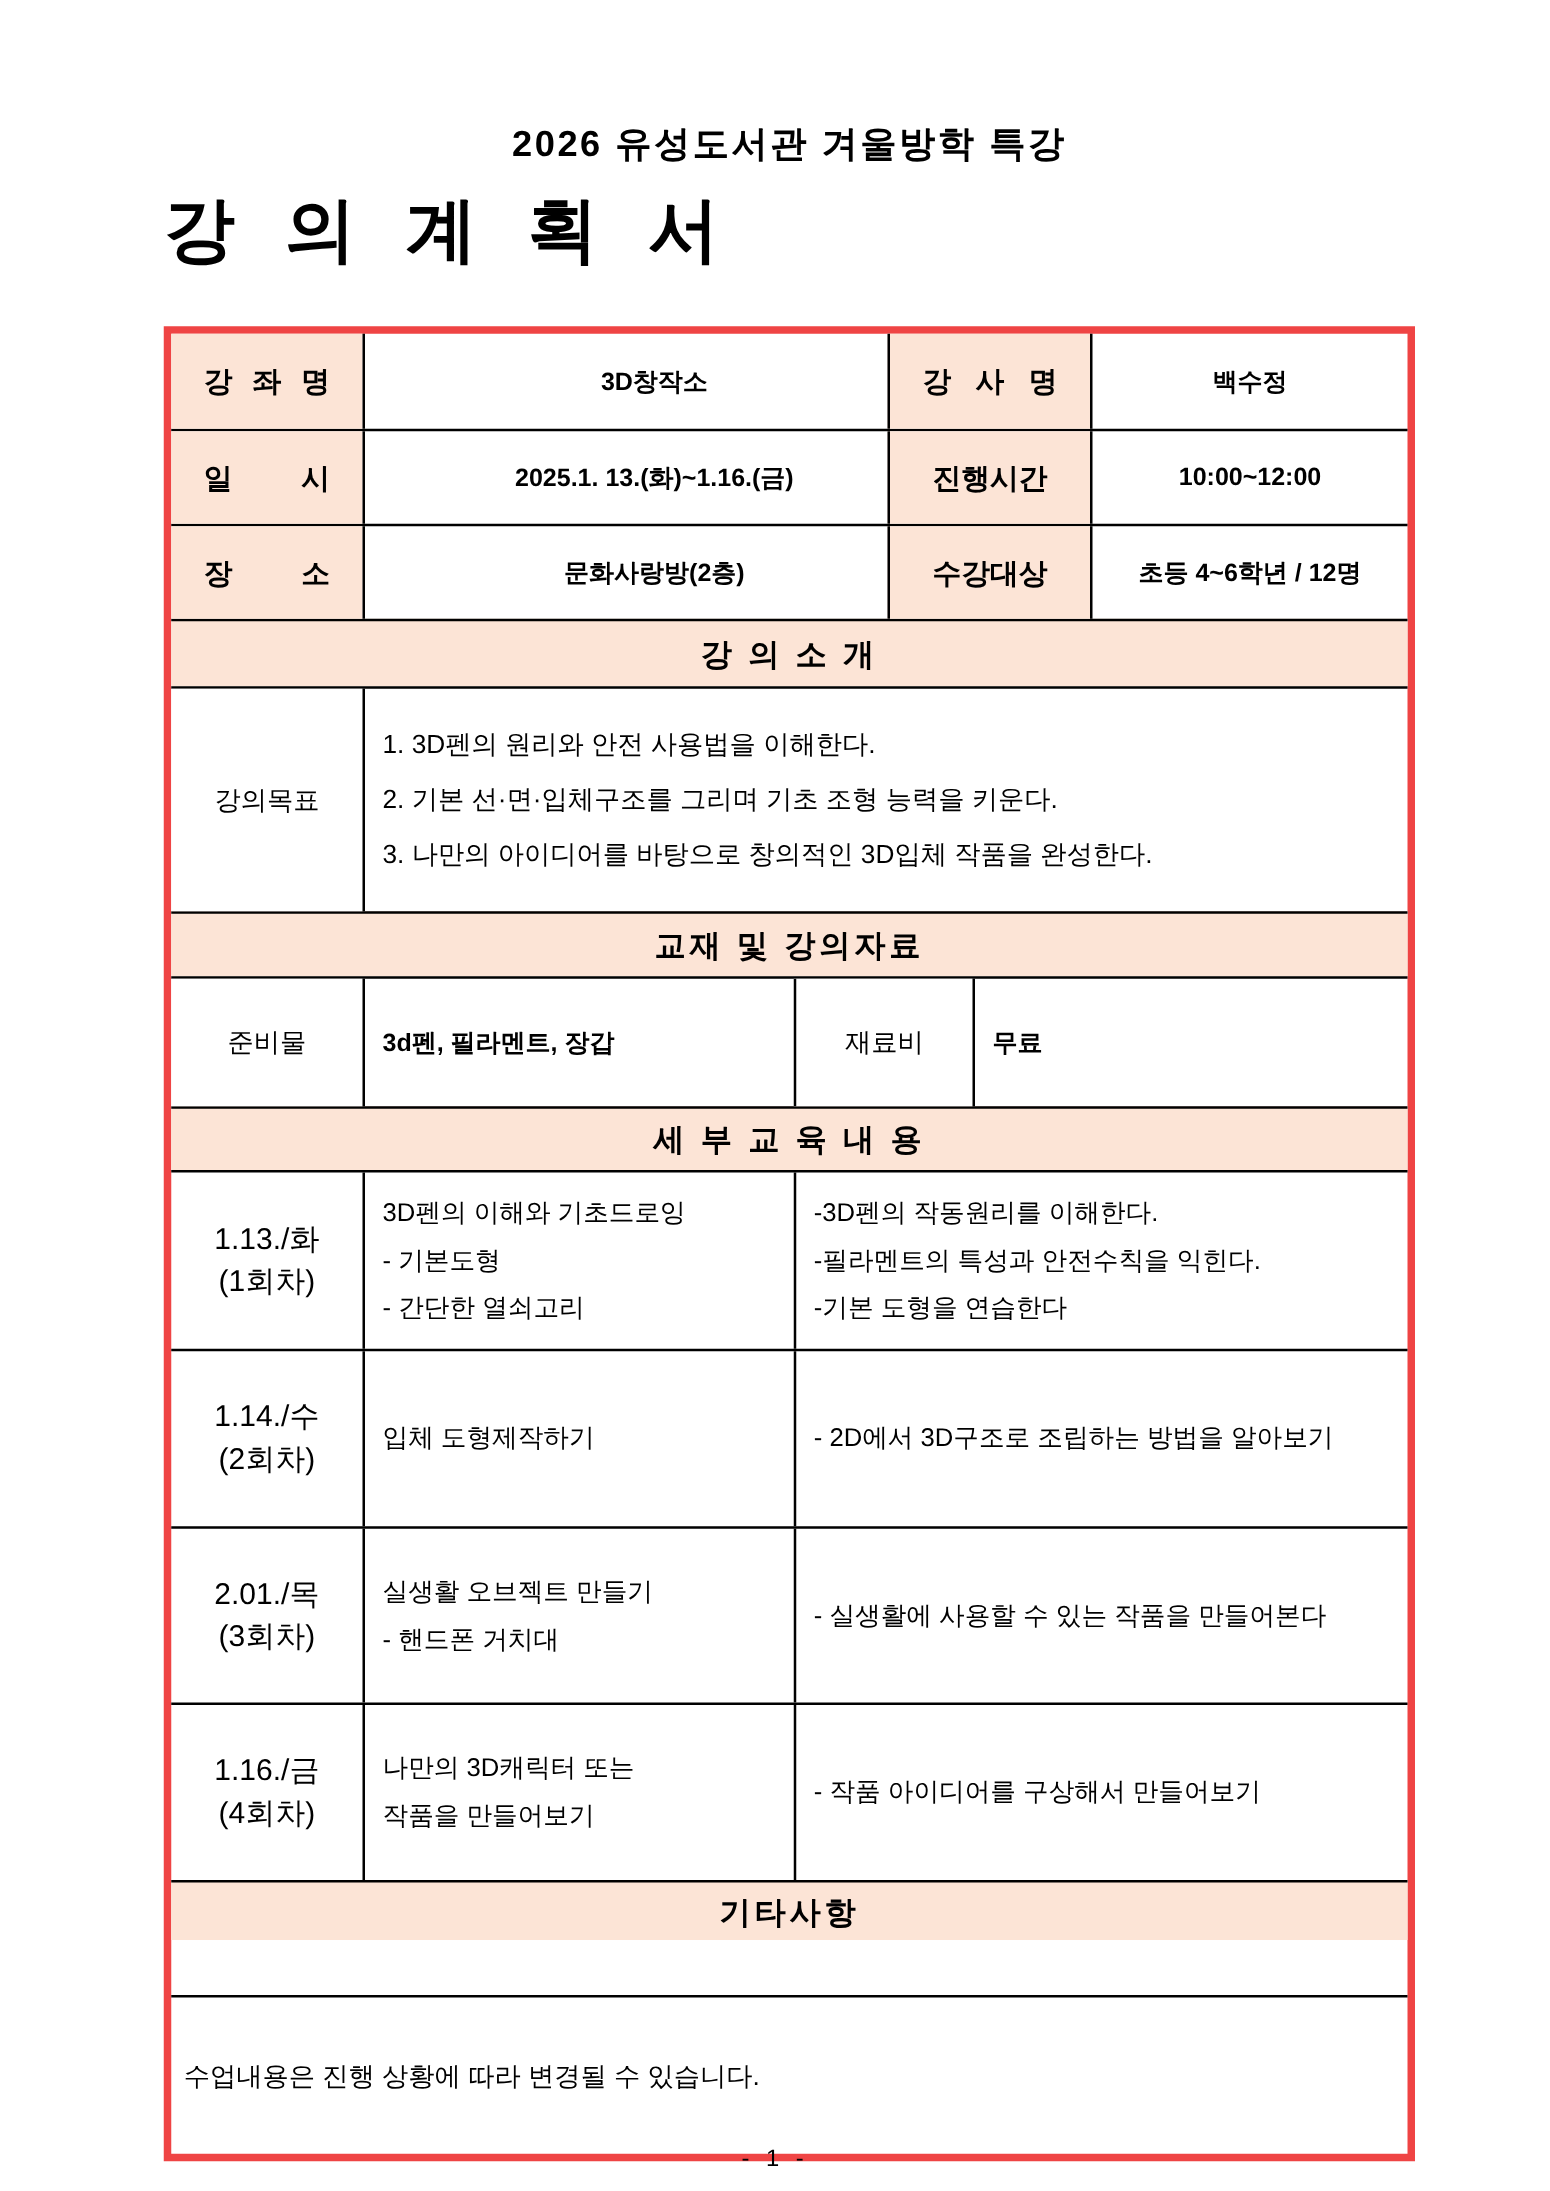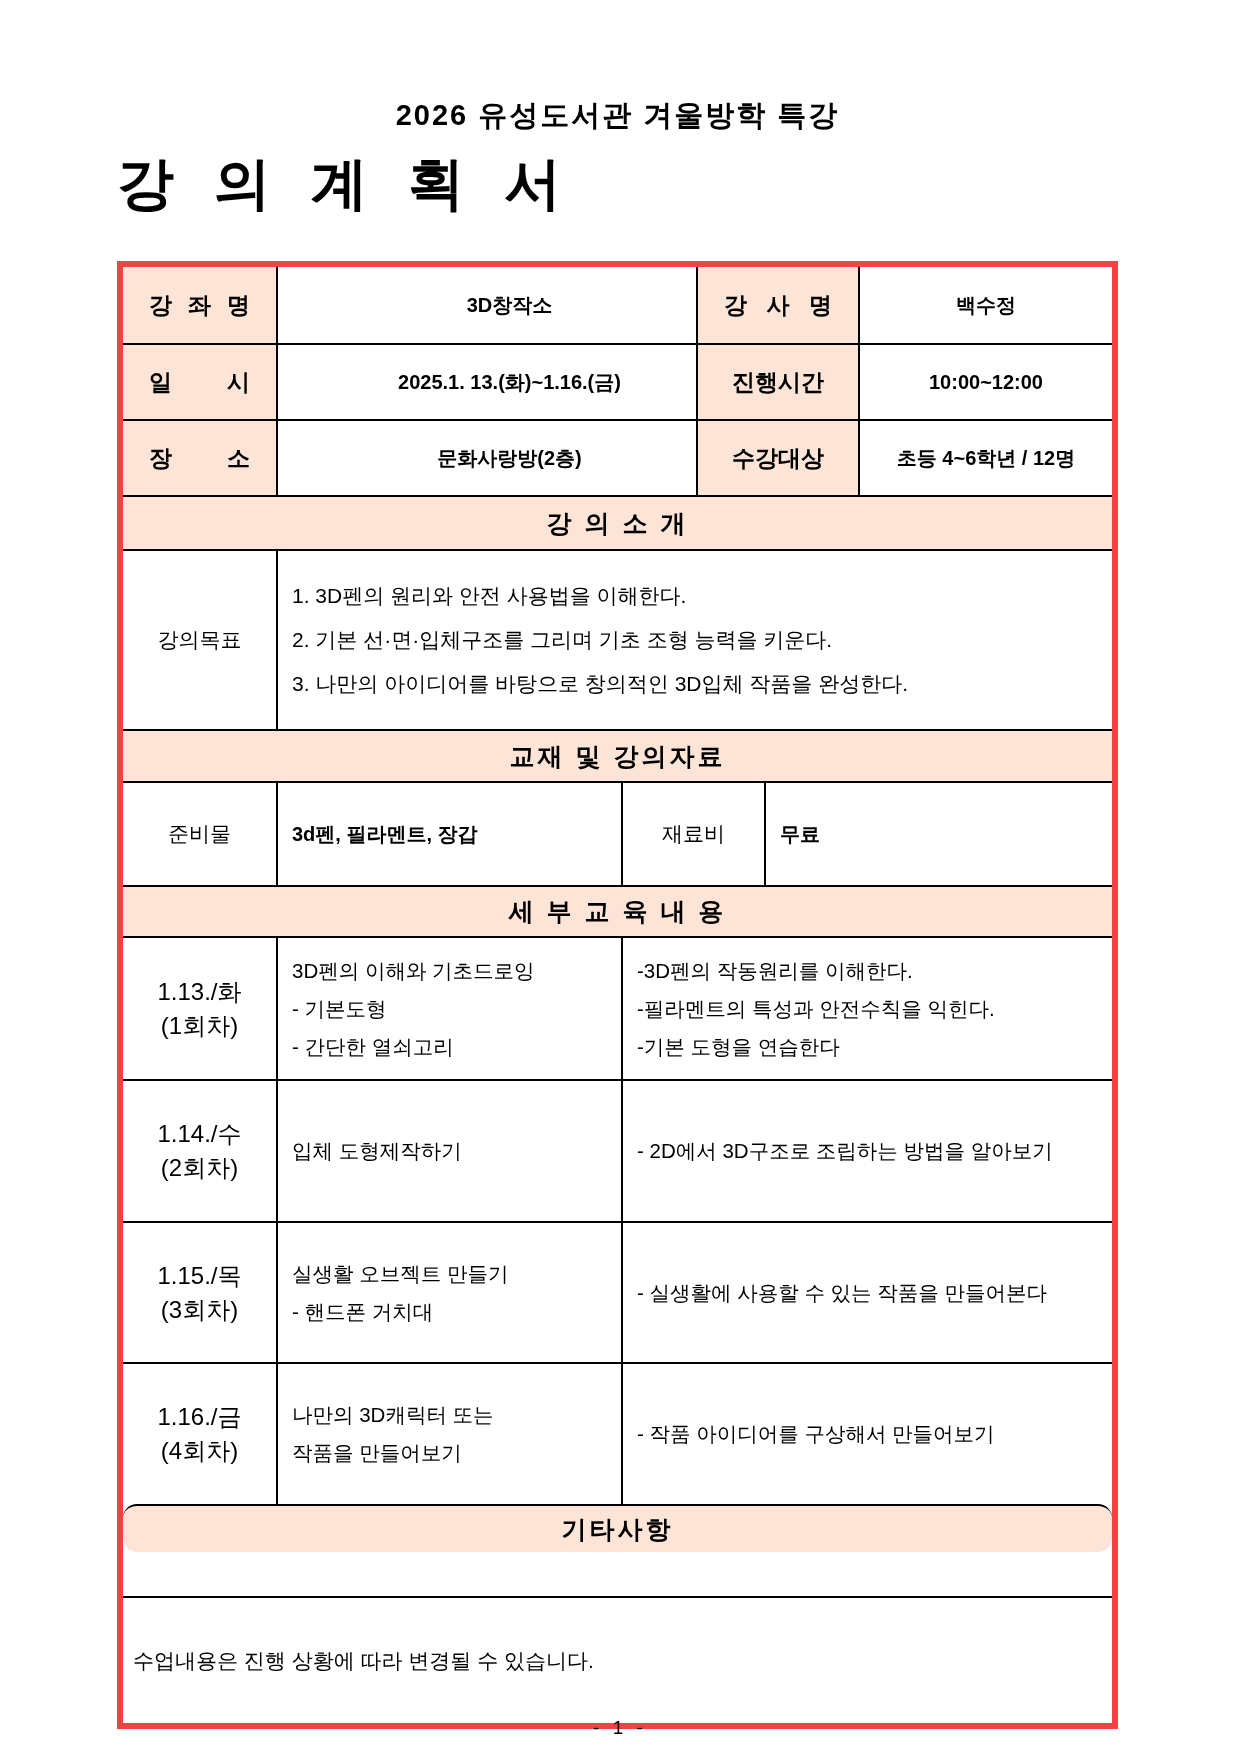--- a/index.html
+++ b/index.html
@@ -10,21 +10,21 @@
   }
   .page {
     position: relative;
     width: 1240px;
     height: 1753px;
     background: #ffffff;
     overflow: hidden;
   }
   .content {
     position: absolute;
-    left: 117px;
+    left: 131px;
     top: 0;
     width: 1001px;
   }
   .subtitle {
     margin-top: 96px;
     text-align: center;
     font-size: 29px;
     font-weight: bold;
     letter-spacing: 2px;
   }
@@ -79,21 +79,21 @@
   
   .h76  { height: 76px; }
   .h54  { height: 54px; }
   .h180 { height: 180px; }
   .h52  { height: 52px; }
   .h104 { height: 104px; }
   .h51  { height: 51px; }
   .h143 { height: 143px; }
   .h142 { height: 142px; }
   .h141 { height: 141px; }
-  .h48  { height: 48px; border-radius: 14px; }
+  .h48  { height: 48px; }
   .h127 { height: 127px; margin-top: 44px; }
   
   .goal-lines {
     display: flex;
     flex-direction: column;
     justify-content: center;
     width: 100%;
     padding-left: 14px;
     font-size: 21px;
     font-weight: 500;
@@ -236,21 +236,21 @@
         </div>
         <div class="cell m4">
           <div class="sched-lines">
             <div>- 2D에서 3D구조로 조립하는 방법을 알아보기</div>
           </div>
         </div>
       </div>
 
       <div class="t-row h141">
         <div class="cell sched-date c1">
-          <div>1.15./목</div>
+          <div>2.01./목</div>
           <div>(3회차)</div>
         </div>
         <div class="cell m2">
           <div class="sched-lines">
             <div>실생활 오브젝트 만들기</div>
             <div>- 핸드폰 거치대</div>
           </div>
         </div>
         <div class="cell m4">
           <div class="sched-lines">

